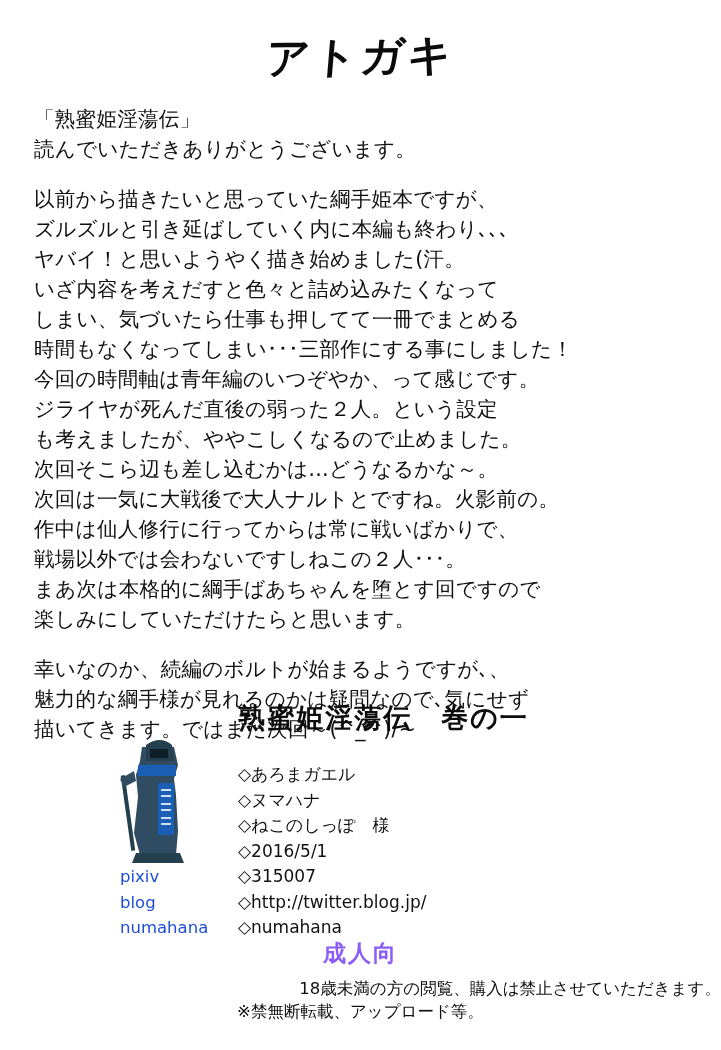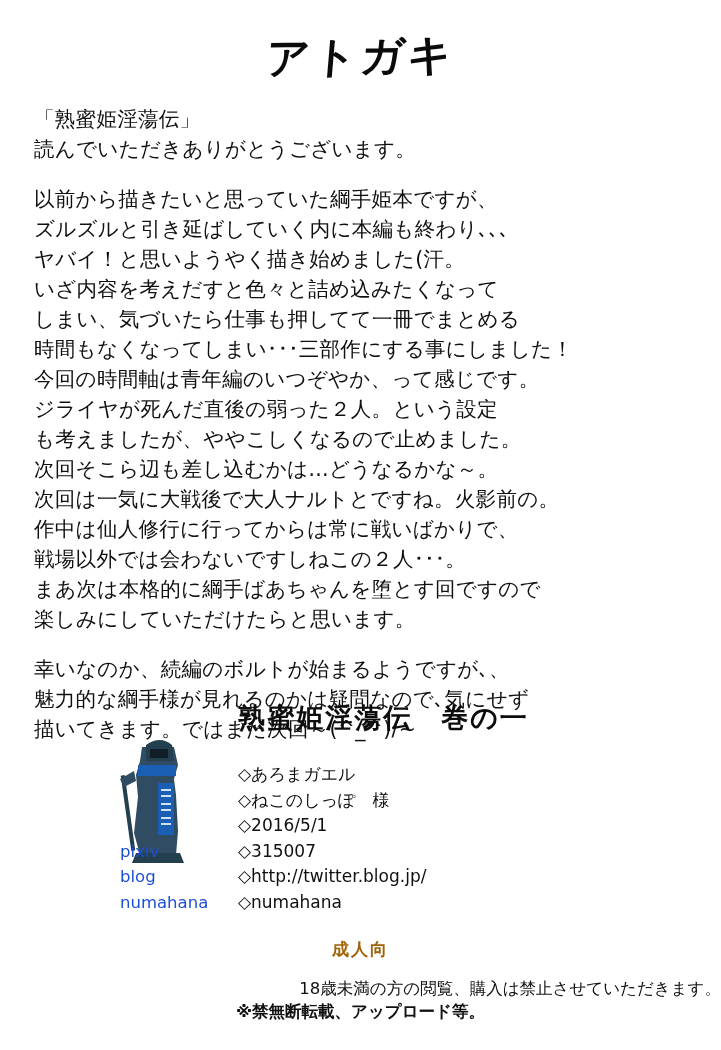--- a/index.html
+++ b/index.html
@@ -105,43 +105,42 @@
     white-space: pre;
   }
 
   
   .adult-label {
     position: absolute;
     top: 938px;
     left: 0;
     width: 721px;
     text-align: center;
-    font-size: 17px;
+    font-size: 23px;
     font-weight: bold;
     letter-spacing: 2px;
-    color: #a16207;
+    color: #8b5cf6;
   }
   .notice-1 {
     position: absolute;
     top: 978px;
     left: 0;
     width: 721px;
     text-align: right;
     font-size: 16.5px;
     color: #101010;
   }
   .notice-2 {
     position: absolute;
     top: 1001px;
     left: 0;
     width: 721px;
     text-align: center;
     font-size: 16.5px;
     color: #101010;
-    font-weight: bold;
   }
 </style>
 </head>
 <body>
 
 <div class="page">
 
   <div class="afterword-title">アトガキ</div>
 
   <div class="body-text">
@@ -200,20 +199,24 @@
     </svg>
   </div>
 
   <div class="credits">
     <div class="credit-row">
       <div class="credit-label"></div>
       <div class="credit-value">◇あろまガエル</div>
     </div>
     <div class="credit-row">
       <div class="credit-label"></div>
+      <div class="credit-value">◇ヌマハナ</div>
+    </div>
+    <div class="credit-row">
+      <div class="credit-label"></div>
       <div class="credit-value">◇ねこのしっぽ　様</div>
     </div>
     <div class="credit-row">
       <div class="credit-label"></div>
       <div class="credit-value">◇2016/5/1</div>
     </div>
     <div class="credit-row">
       <div class="credit-label">pixiv</div>
       <div class="credit-value">◇315007</div>
     </div>

